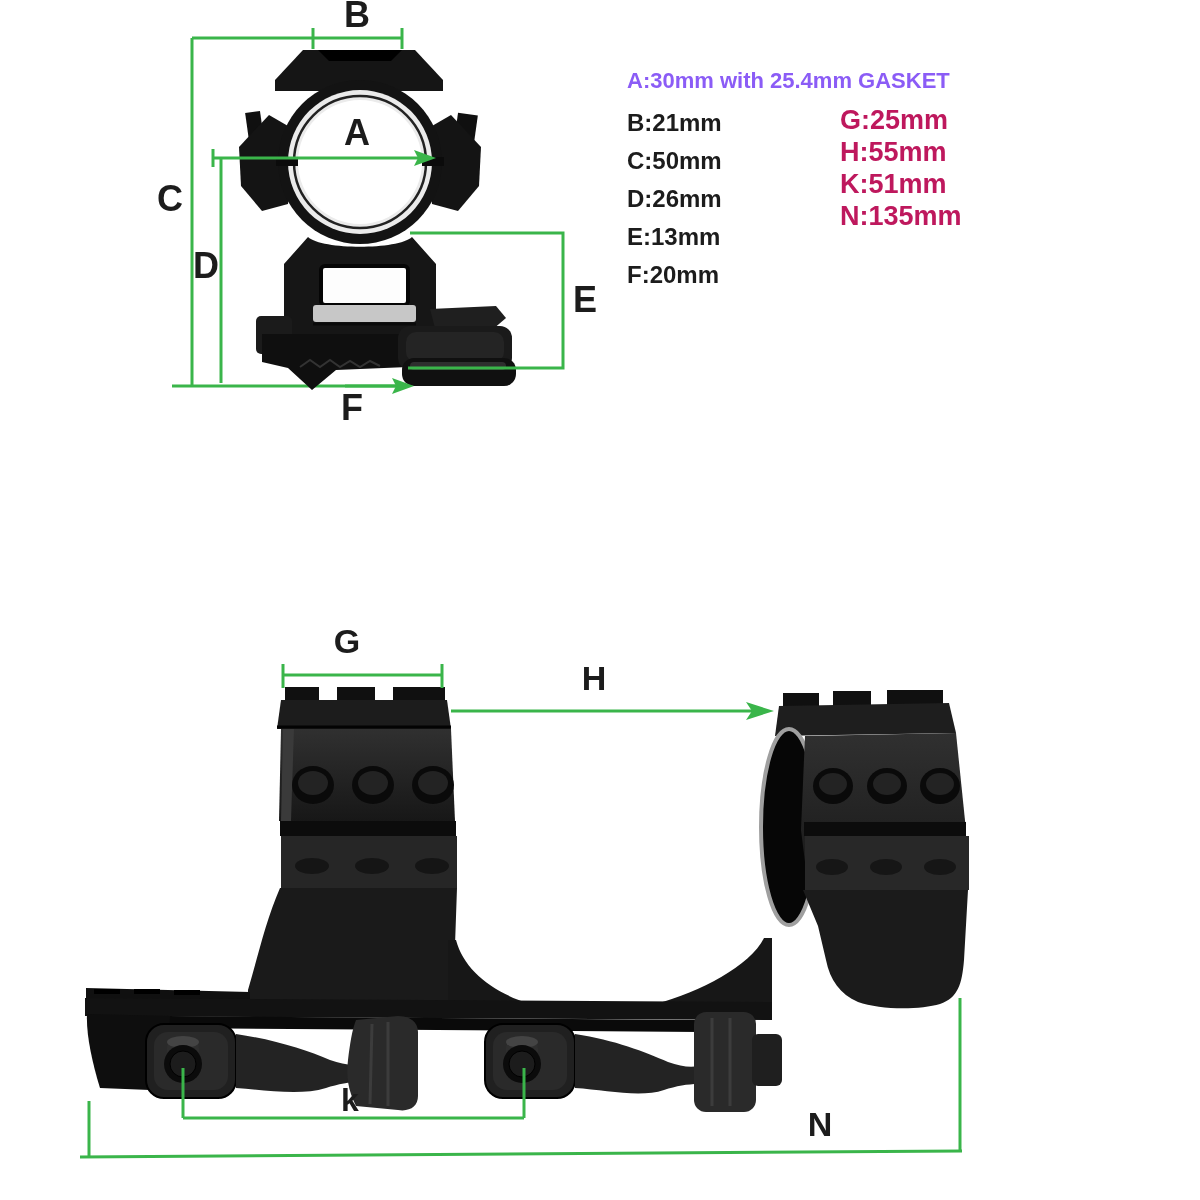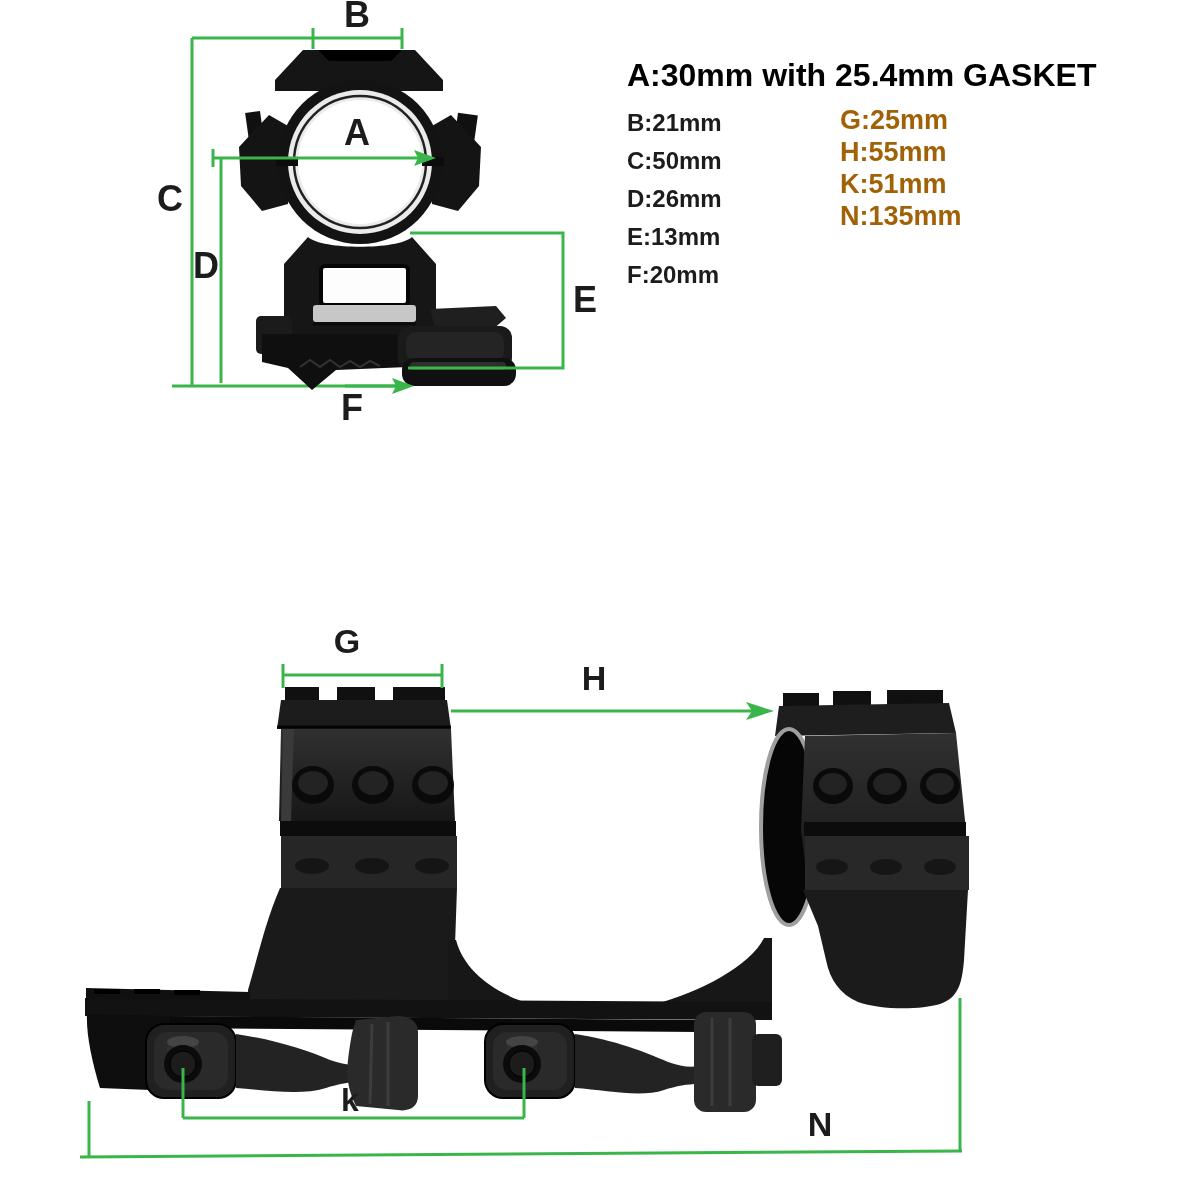--- a/index.html
+++ b/index.html
@@ -15,30 +15,30 @@
     font-family:"Liberation Sans", sans-serif;
     font-weight:700; font-size:36px; fill:#1c1c1c; text-anchor:middle;
   }
   .dimlabel2 {
     font-family:"Liberation Sans", sans-serif;
     font-weight:600; font-size:34px; fill:#1c1c1c; text-anchor:middle;
   }
   .dimlabel2.small { font-size:32px; }
 
   .specs-headline {
-    position:absolute; left:627px; top:57px;
-    font-size:32px; font-weight:700; color:#000000; white-space:nowrap;
+    position:absolute; left:627px; top:68px;
+    font-size:22px; font-weight:700; color:#8b5cf6; white-space:nowrap;
   }
   .specs-left {
     position:absolute; left:627px; top:104px;
     font-size:24px; font-weight:700; color:#1c1c1c; line-height:38px;
   }
   .specs-right {
     position:absolute; left:840px; top:104px;
-    font-size:27px; font-weight:700; color:#a16207; line-height:32px;
+    font-size:27px; font-weight:700; color:#be185d; line-height:32px;
   }
   .dim-line   { stroke:#3ab54a; stroke-width:3; fill:none; }
   .dim-arrow  { fill:#3ab54a; stroke:none; }
 </style>
 </head>
 <body>
 
 <svg class="front-view" width="640" height="450" viewBox="0 0 640 450">
   <defs>
     <linearGradient id="metalV" x1="0" y1="0" x2="0" y2="1">

